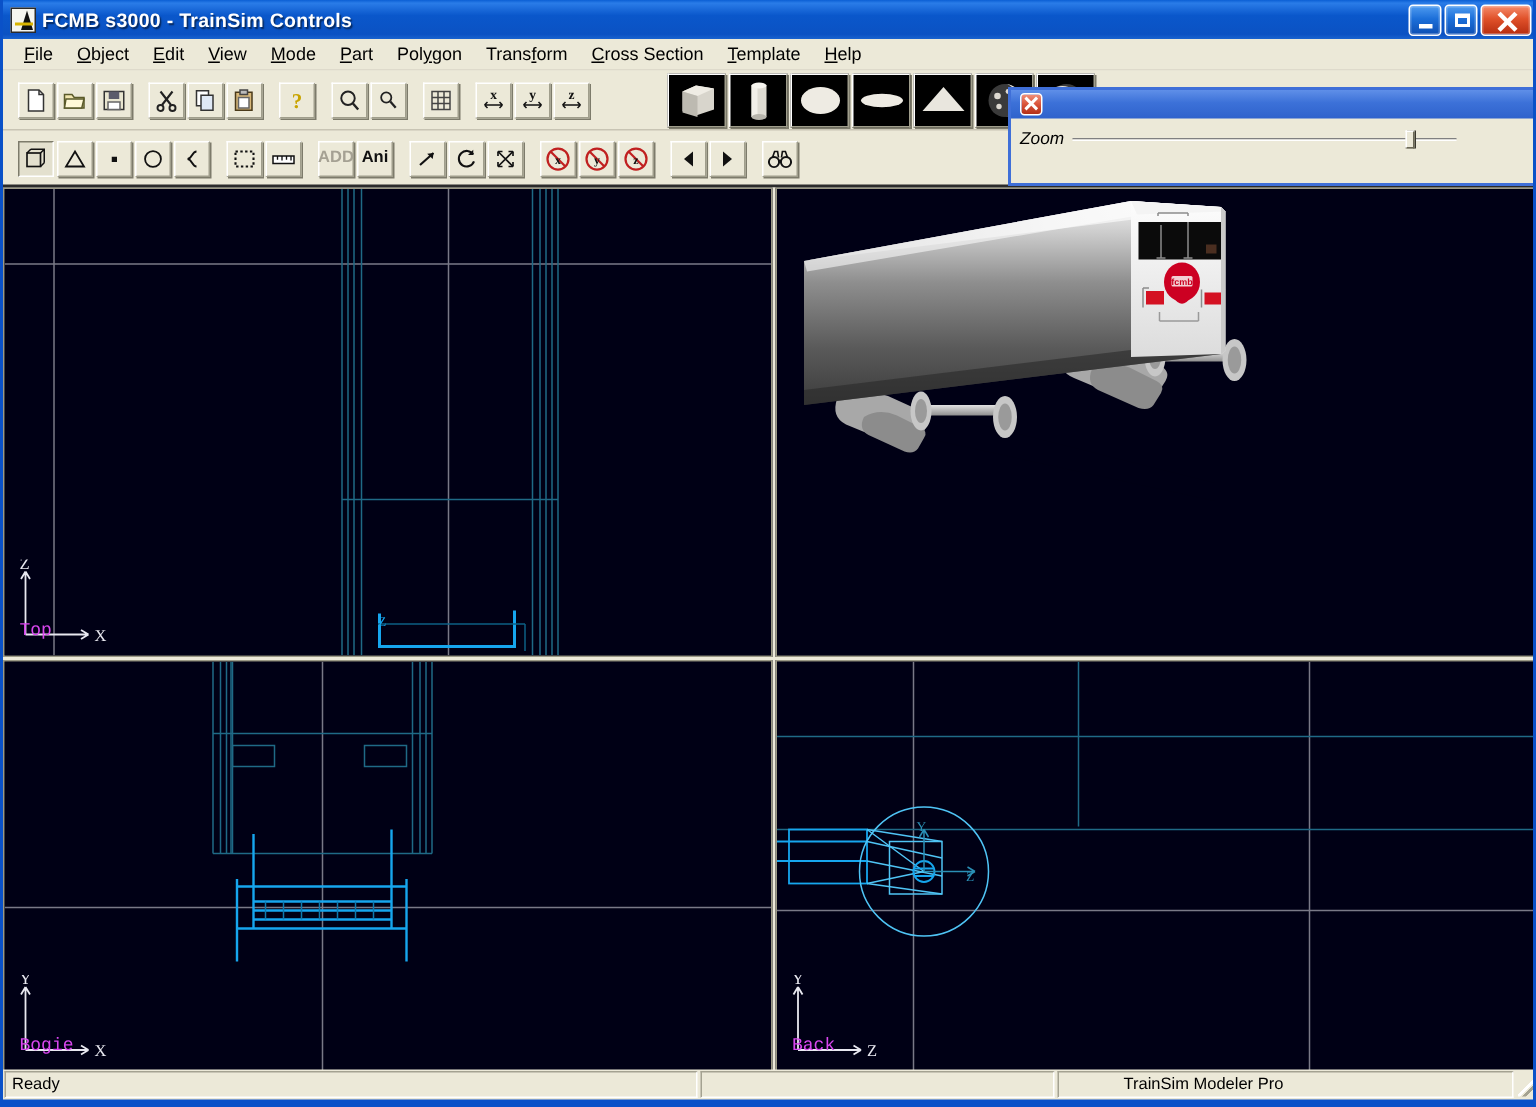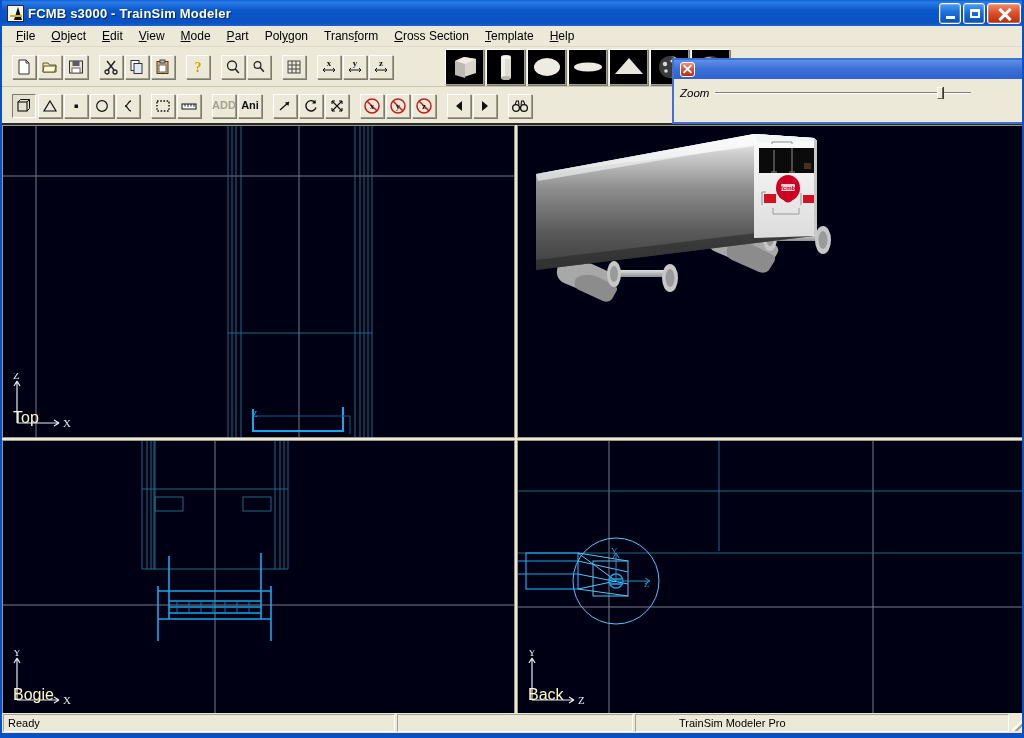--- a/index.html
+++ b/index.html
@@ -175,40 +175,40 @@
   #vp-solid { left: 515px; top: 0px;   width: 509px; height: 313px; }
   #vp-front { left: 0px;   top: 315px; width: 513px; height: 275px; }
   #vp-side  { left: 515px; top: 315px; width: 509px; height: 275px; }
 
   .vp-axes {
     position: absolute; left: 6px; bottom: 8px;
     width: 70px; height: 56px; pointer-events: none;
   }
   .vp-label {
     position: absolute; left: 10px; bottom: 10px;
-    color: #fef9c3; font-size: 16px;
-    font-family: Liberation Sans, sans-serif;
+    color: #d946ef; font-size: 12px;
+    font-family: Liberation Mono, monospace;
   }
 
   
   #statusbar {
     position: absolute; left: 0; bottom: 3px;
     width: 1024px; height: 20px;
     background: #ece9d8;
     display: flex; align-items: stretch;
     font-size: 11px;
   }
   .sb-pane {
     border-top: 1px solid #a4a291; border-left: 1px solid #a4a291;
     border-right: 1px solid #fff; border-bottom: 1px solid #fff;
     margin: 1px 1px; padding: 2px 4px;
     display: flex; align-items: center; color: #000;
     overflow: hidden; white-space: nowrap;
   }
-  #sb-ready { width: 392px; }
+  #sb-ready { width: 462px; }
   #sb-prog  { width: 236px; }
   #sb-obj   { width: 238px; }
   #sb-app   { flex: 1; padding-left: 43px; }
   #sb-grip {
     width: 16px; position: relative; flex: none;
   }
   #sb-grip::after {
     content: ""; position: absolute; right: 2px; bottom: 2px;
     width: 12px; height: 12px;
     background:
@@ -220,21 +220,21 @@
     background: #0a51c8;
   }
 </style>
 </head>
 <body>
 
 <div id="app">
 
   <div id="titlebar">
     <div class="tb-icon"></div>
-    <div id="title-text">FCMB s3000  -  TrainSim Modeler</div>
+    <div id="title-text">FCMB s3000  -  TrainSim Controls</div>
     <div class="tb-btns">
       <div class="tb-btn">
           <span class="min-g"></span>
         </div>
       <div class="tb-btn">
           <span class="max-g"></span>
         </div>
       <div class="tb-btn close">
         <span class="cl-g1"></span>
         <span class="cl-g2"></span>

